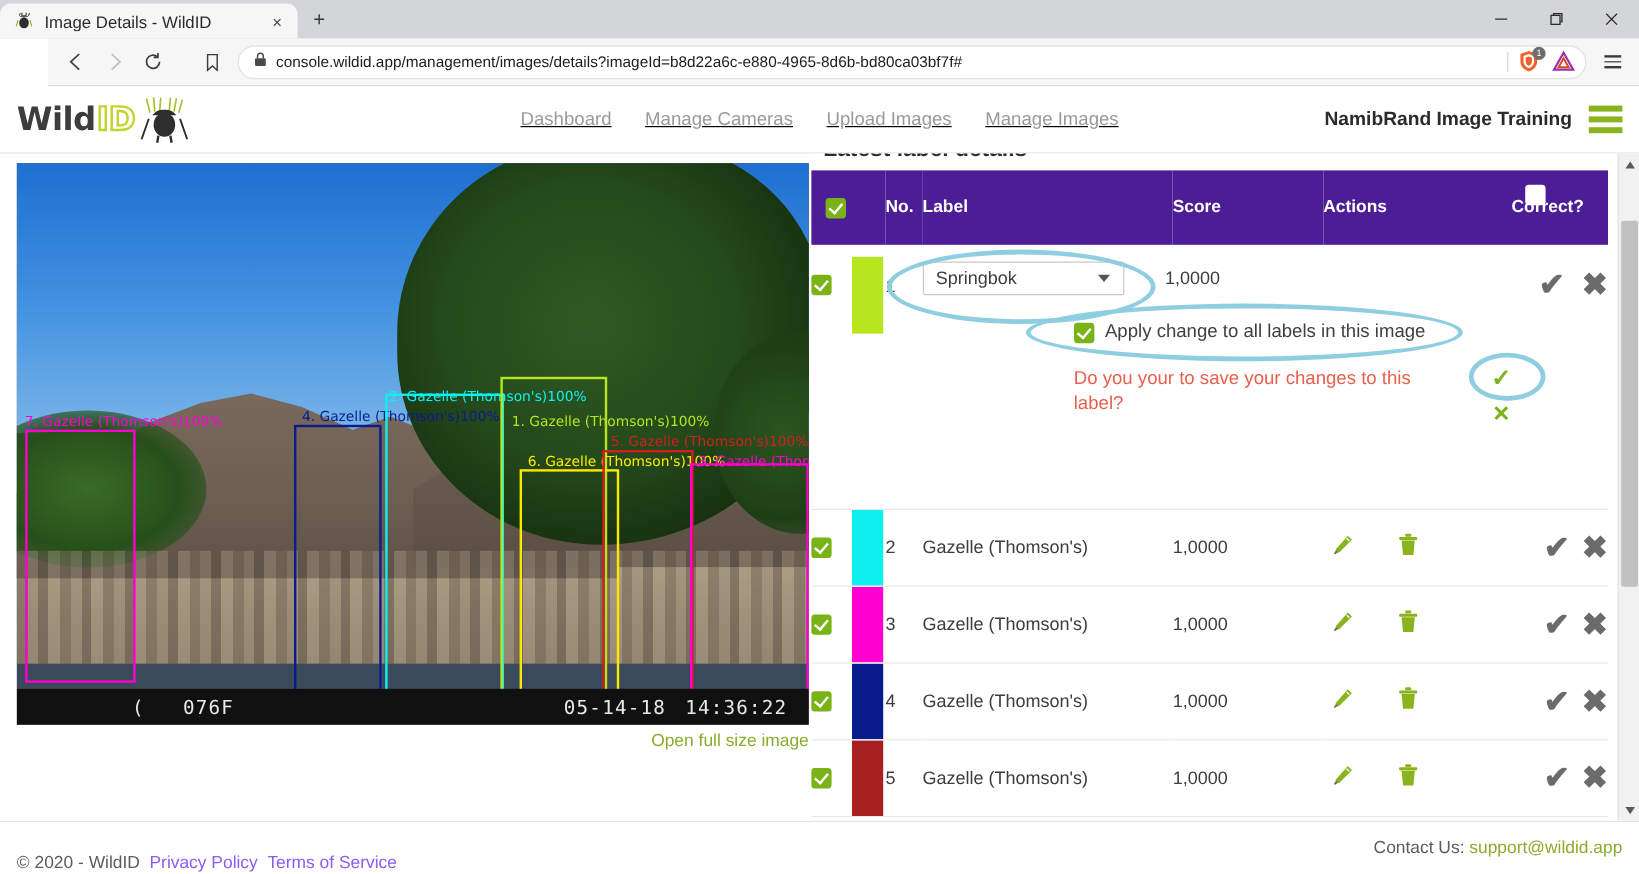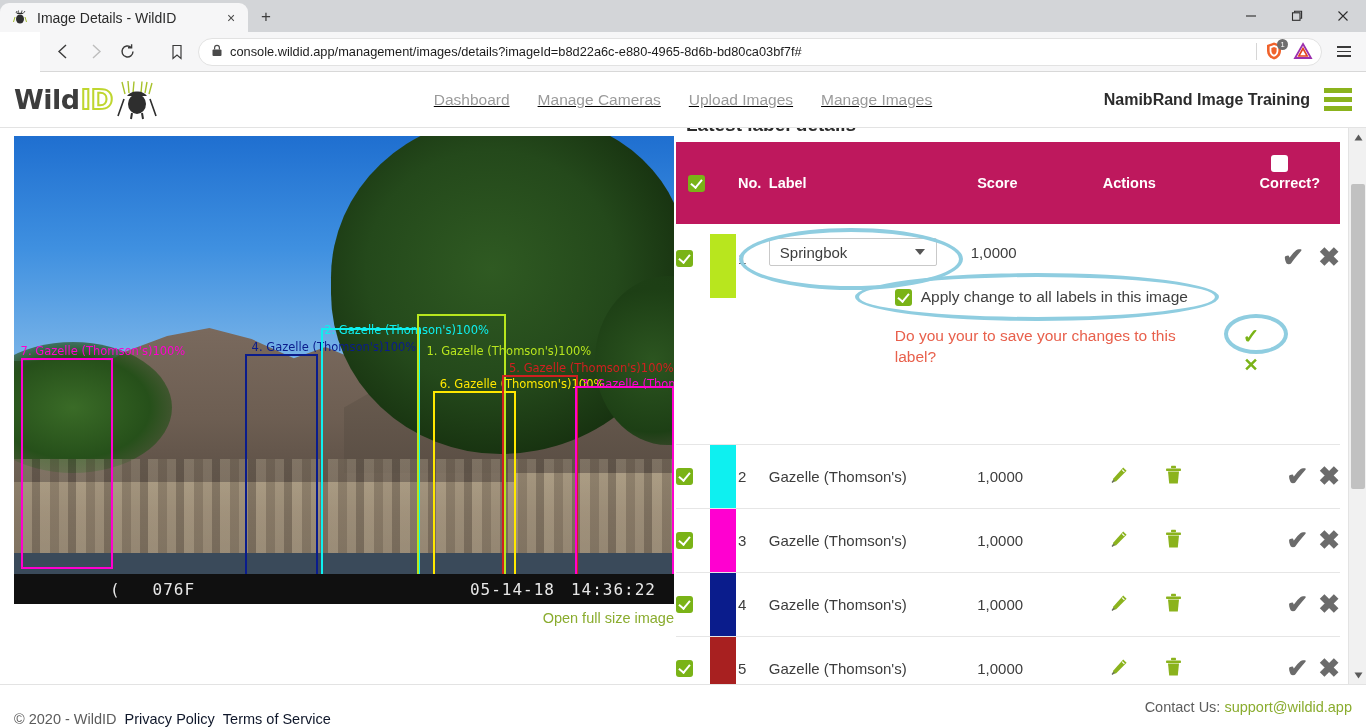--- a/index.html
+++ b/index.html
@@ -180,22 +180,22 @@
   }
   .panel-scroll {
     position: absolute; inset: 0 18px 0 0; overflow: hidden;
   }
   .panel-inner { padding: 0 8px 0 0; margin-top: -14px; }
   .panel-title {
     font-size: 19px; font-weight: bold; color: #2b2b2b; padding: 0 0 6px 10px;
   }
   table.labels { width: 100%; border-collapse: collapse; }
   table.labels thead th {
-    background: #be185d; color: #fff; font-size: 14.5px; font-weight: bold;
-    text-align: left; padding: 10px 0; vertical-align: middle; height: 82px;
+    background: #4c1d95; color: #fff; font-size: 14.5px; font-weight: bold;
+    text-align: left; padding: 10px 0; vertical-align: middle; height: 62px;
   }
   .chk {
     width: 17px; height: 17px; border-radius: 3px; background: #7ab317;
     display: inline-block; position: relative; vertical-align: middle;
   }
   .chk::after {
     content: ""; position: absolute; left: 5px; top: 2px; width: 5px; height: 9px;
     border: solid #fff; border-width: 0 2px 2px 0; transform: rotate(40deg);
   }
   .chk-empty {
@@ -284,21 +284,21 @@
     background: #c1c1c1; border-radius: 2px;
   }
 
   
   .footer {
     position: absolute; left: 0; right: 0; bottom: 0; height: 44px;
     border-top: 1px solid #e3e3e3; background: #fff;
     display: flex; align-items: center; padding: 0 14px;
   }
   .footer-left { font-size: 14.5px; color: #5c5c5c; display: flex; gap: 8px; align-items: baseline; }
-  .footer-left a { color: #0f172a; text-decoration: none; margin-top: 24px; }
+  .footer-left a { color: #8b5cf6; text-decoration: none; margin-top: 24px; }
   .footer-right { margin-left: auto; font-size: 14.5px; color: #5c5c5c; }
   .footer-right a { color: #8aac2e; text-decoration: none; }
 </style>
 </head>
 <body>
 
 <div class="tabstrip">
   <div class="tab">
     <span class="tab-favicon">
       <svg width="16" height="16" viewBox="0 0 16 16">

